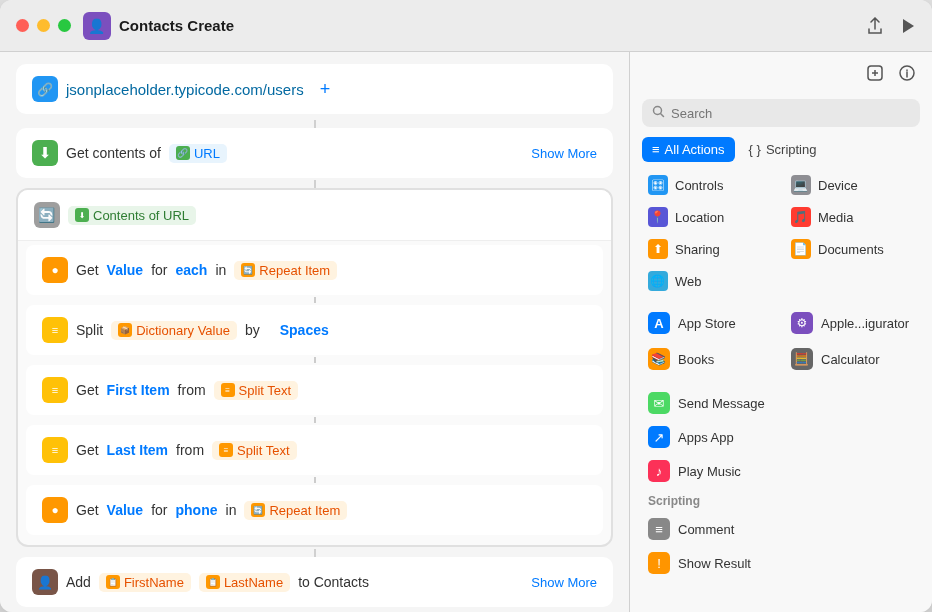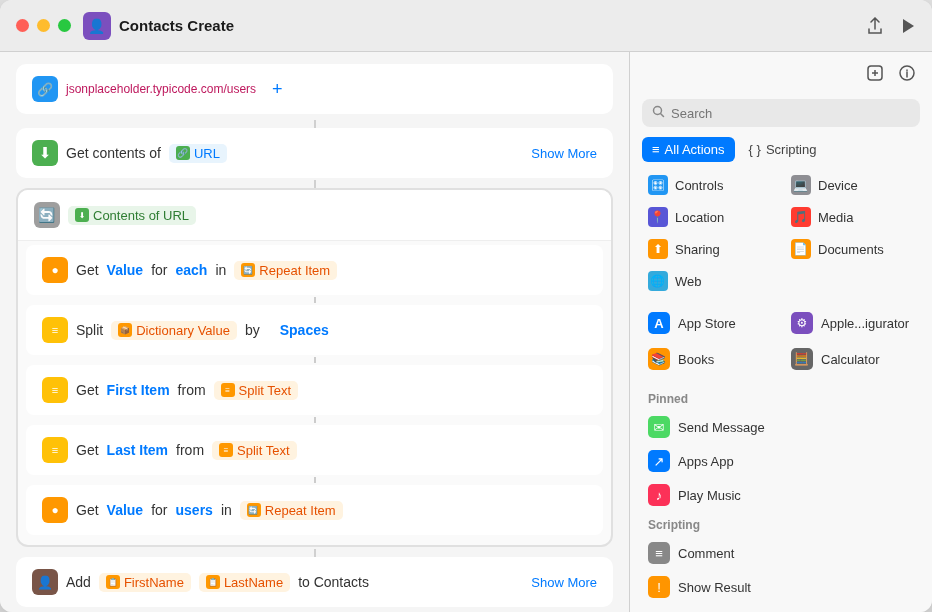--- a/index.html
+++ b/index.html
@@ -182,22 +182,22 @@
     .nested-body {
       padding: 4px 8px 0 8px;
     }
     .add-btn {
       color: #007aff;
       font-size: 18px;
       margin-left: 8px;
       cursor: pointer;
     }
     .url-text {
-      color: #be185d;
-      font-size: 12px;
+      color: #0369a1;
+      font-size: 15px;
       font-weight: 500;
       text-align: center;
     }
     
     .right-panel {
       flex: 1;
       background: #f8f8f8;
       display: flex;
       flex-direction: column;
       overflow: hidden;
@@ -450,21 +450,21 @@
             </span>
           </div>
 
           <div class="divider-line"></div>
 
           <div class="action-card" style="margin-bottom:2px; border-radius:8px;">
             <div class="action-icon icon-orange" style="font-size:12px;">●</div>
             <span>Get</span>
             <strong style="color:#007aff;">Value</strong>
             <span>for</span>
-            <strong style="color:#007aff;">users</strong>
+            <strong style="color:#007aff;">phone</strong>
             <span>in</span>
             <span class="pill orange">
               <span class="pill-icon orange-bg" style="font-size:8px;">🔄</span>
               Repeat Item
             </span>
           </div>
         </div>
       </div>
 
       <div class="connector"></div>
@@ -568,21 +568,20 @@
           <div class="list-item">
             <div class="list-icon" style="background:#ff9500; font-size:12px;">📚</div>
             <span>Books</span>
           </div>
           <div class="list-item">
             <div class="list-icon" style="background:#666; font-size:12px;">🧮</div>
             <span>Calculator</span>
           </div>
         </div>
 
-        <div class="section-label">Pinned</div>
         <div class="list-item">
           <div class="list-icon" style="background:#4cd964; font-size:13px;">✉</div>
           <span>Send Message</span>
         </div>
         <div class="list-item">
           <div class="list-icon" style="background:#007aff; font-size:13px;">↗</div>
           <span>Apps App</span>
         </div>
         <div class="list-item">
           <div class="list-icon" style="background:#fc3158; font-size:13px;">♪</div>

